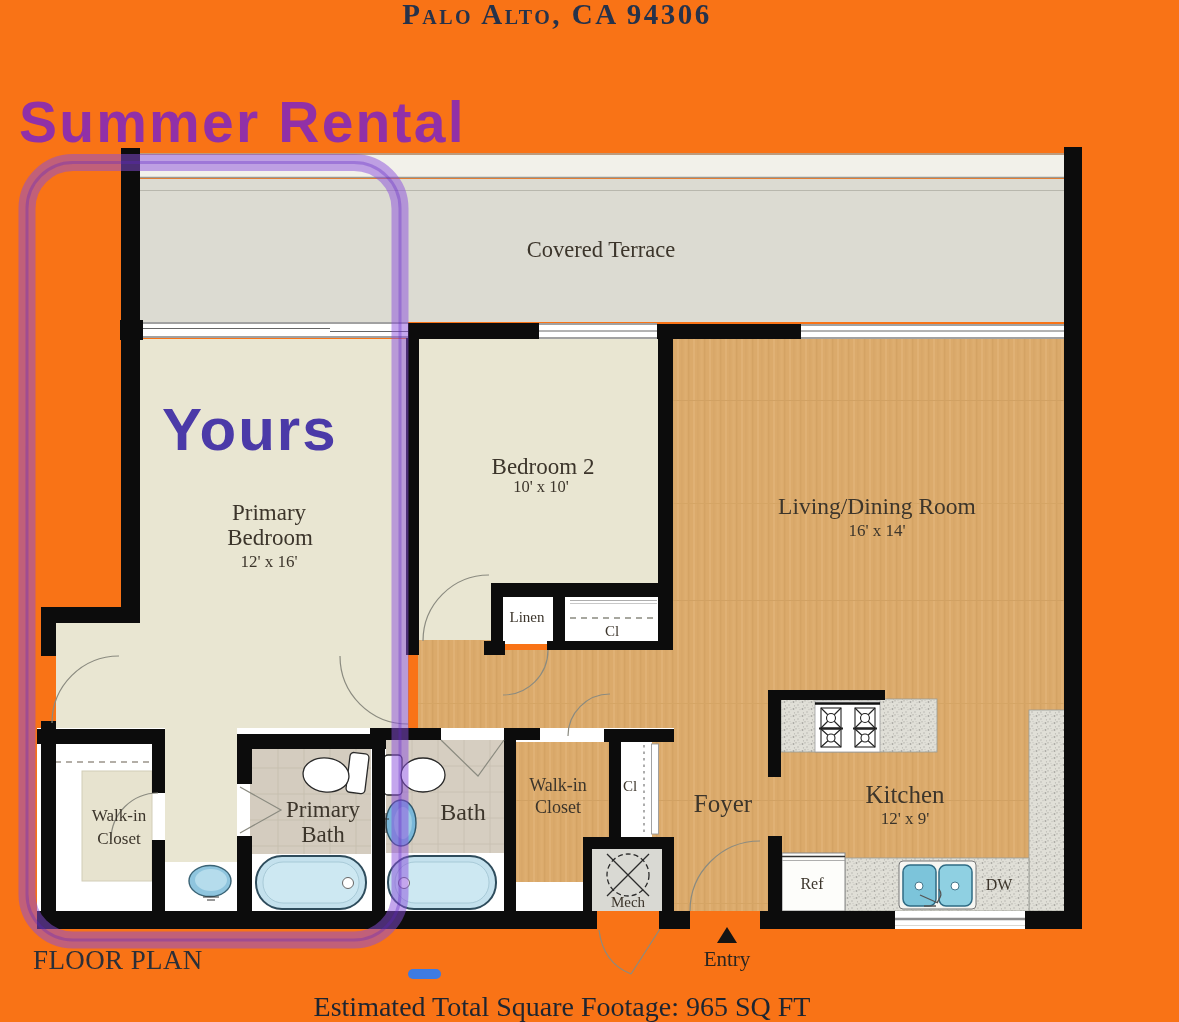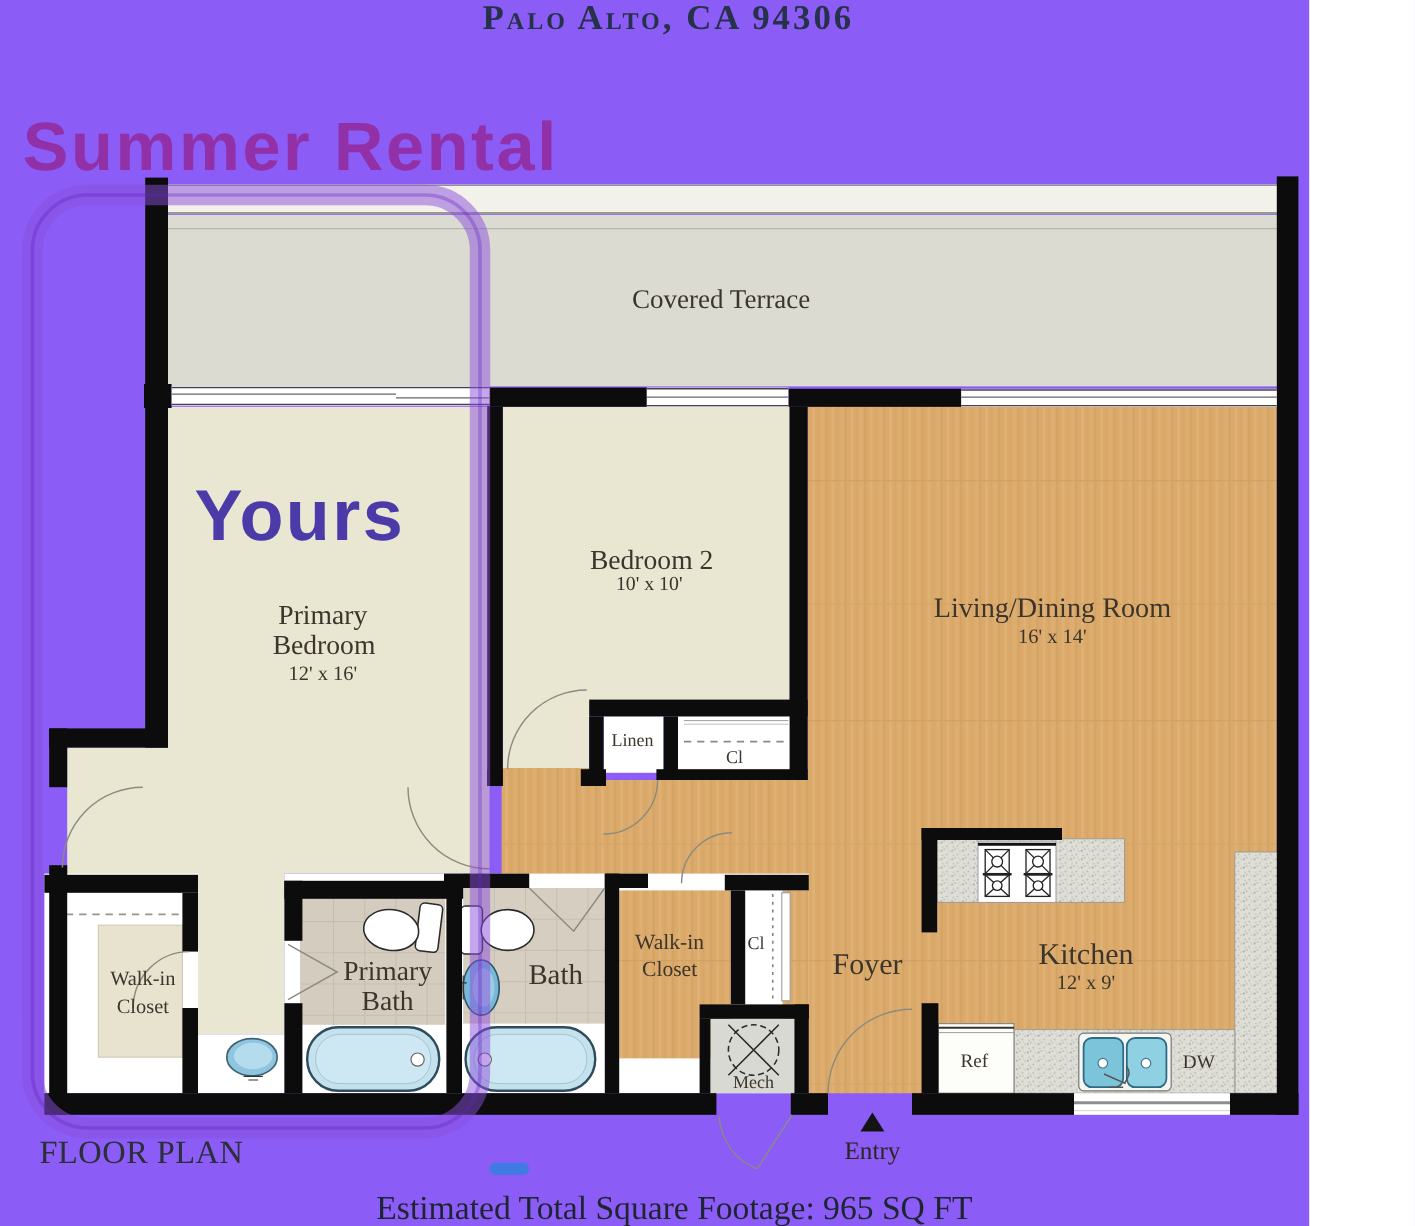--- a/index.html
+++ b/index.html
@@ -1,16 +1,16 @@
 <!DOCTYPE html>
 <html><head>
 <meta charset="utf-8">
 <style>
 html,body{margin:0;padding:0;background:#fff;}
-#page{position:relative;width:1091px;height:1022px;background:#8b5cf6;overflow:hidden;}
+#page{position:relative;width:1179px;height:1022px;background:#f97316;overflow:hidden;}
 text{font-family:"Liberation Serif",serif;}
 .sans{font-family:"Liberation Sans",sans-serif;font-weight:bold;}
 </style>
 </head>
 <body>
 <div id="page">
 <svg width="1179" height="1022" viewBox="0 0 1179 1022">
 <defs>
 <pattern id="wood" width="16" height="200" patternUnits="userSpaceOnUse">
 <rect width="16" height="200" fill="#dbaa6b"></rect>

